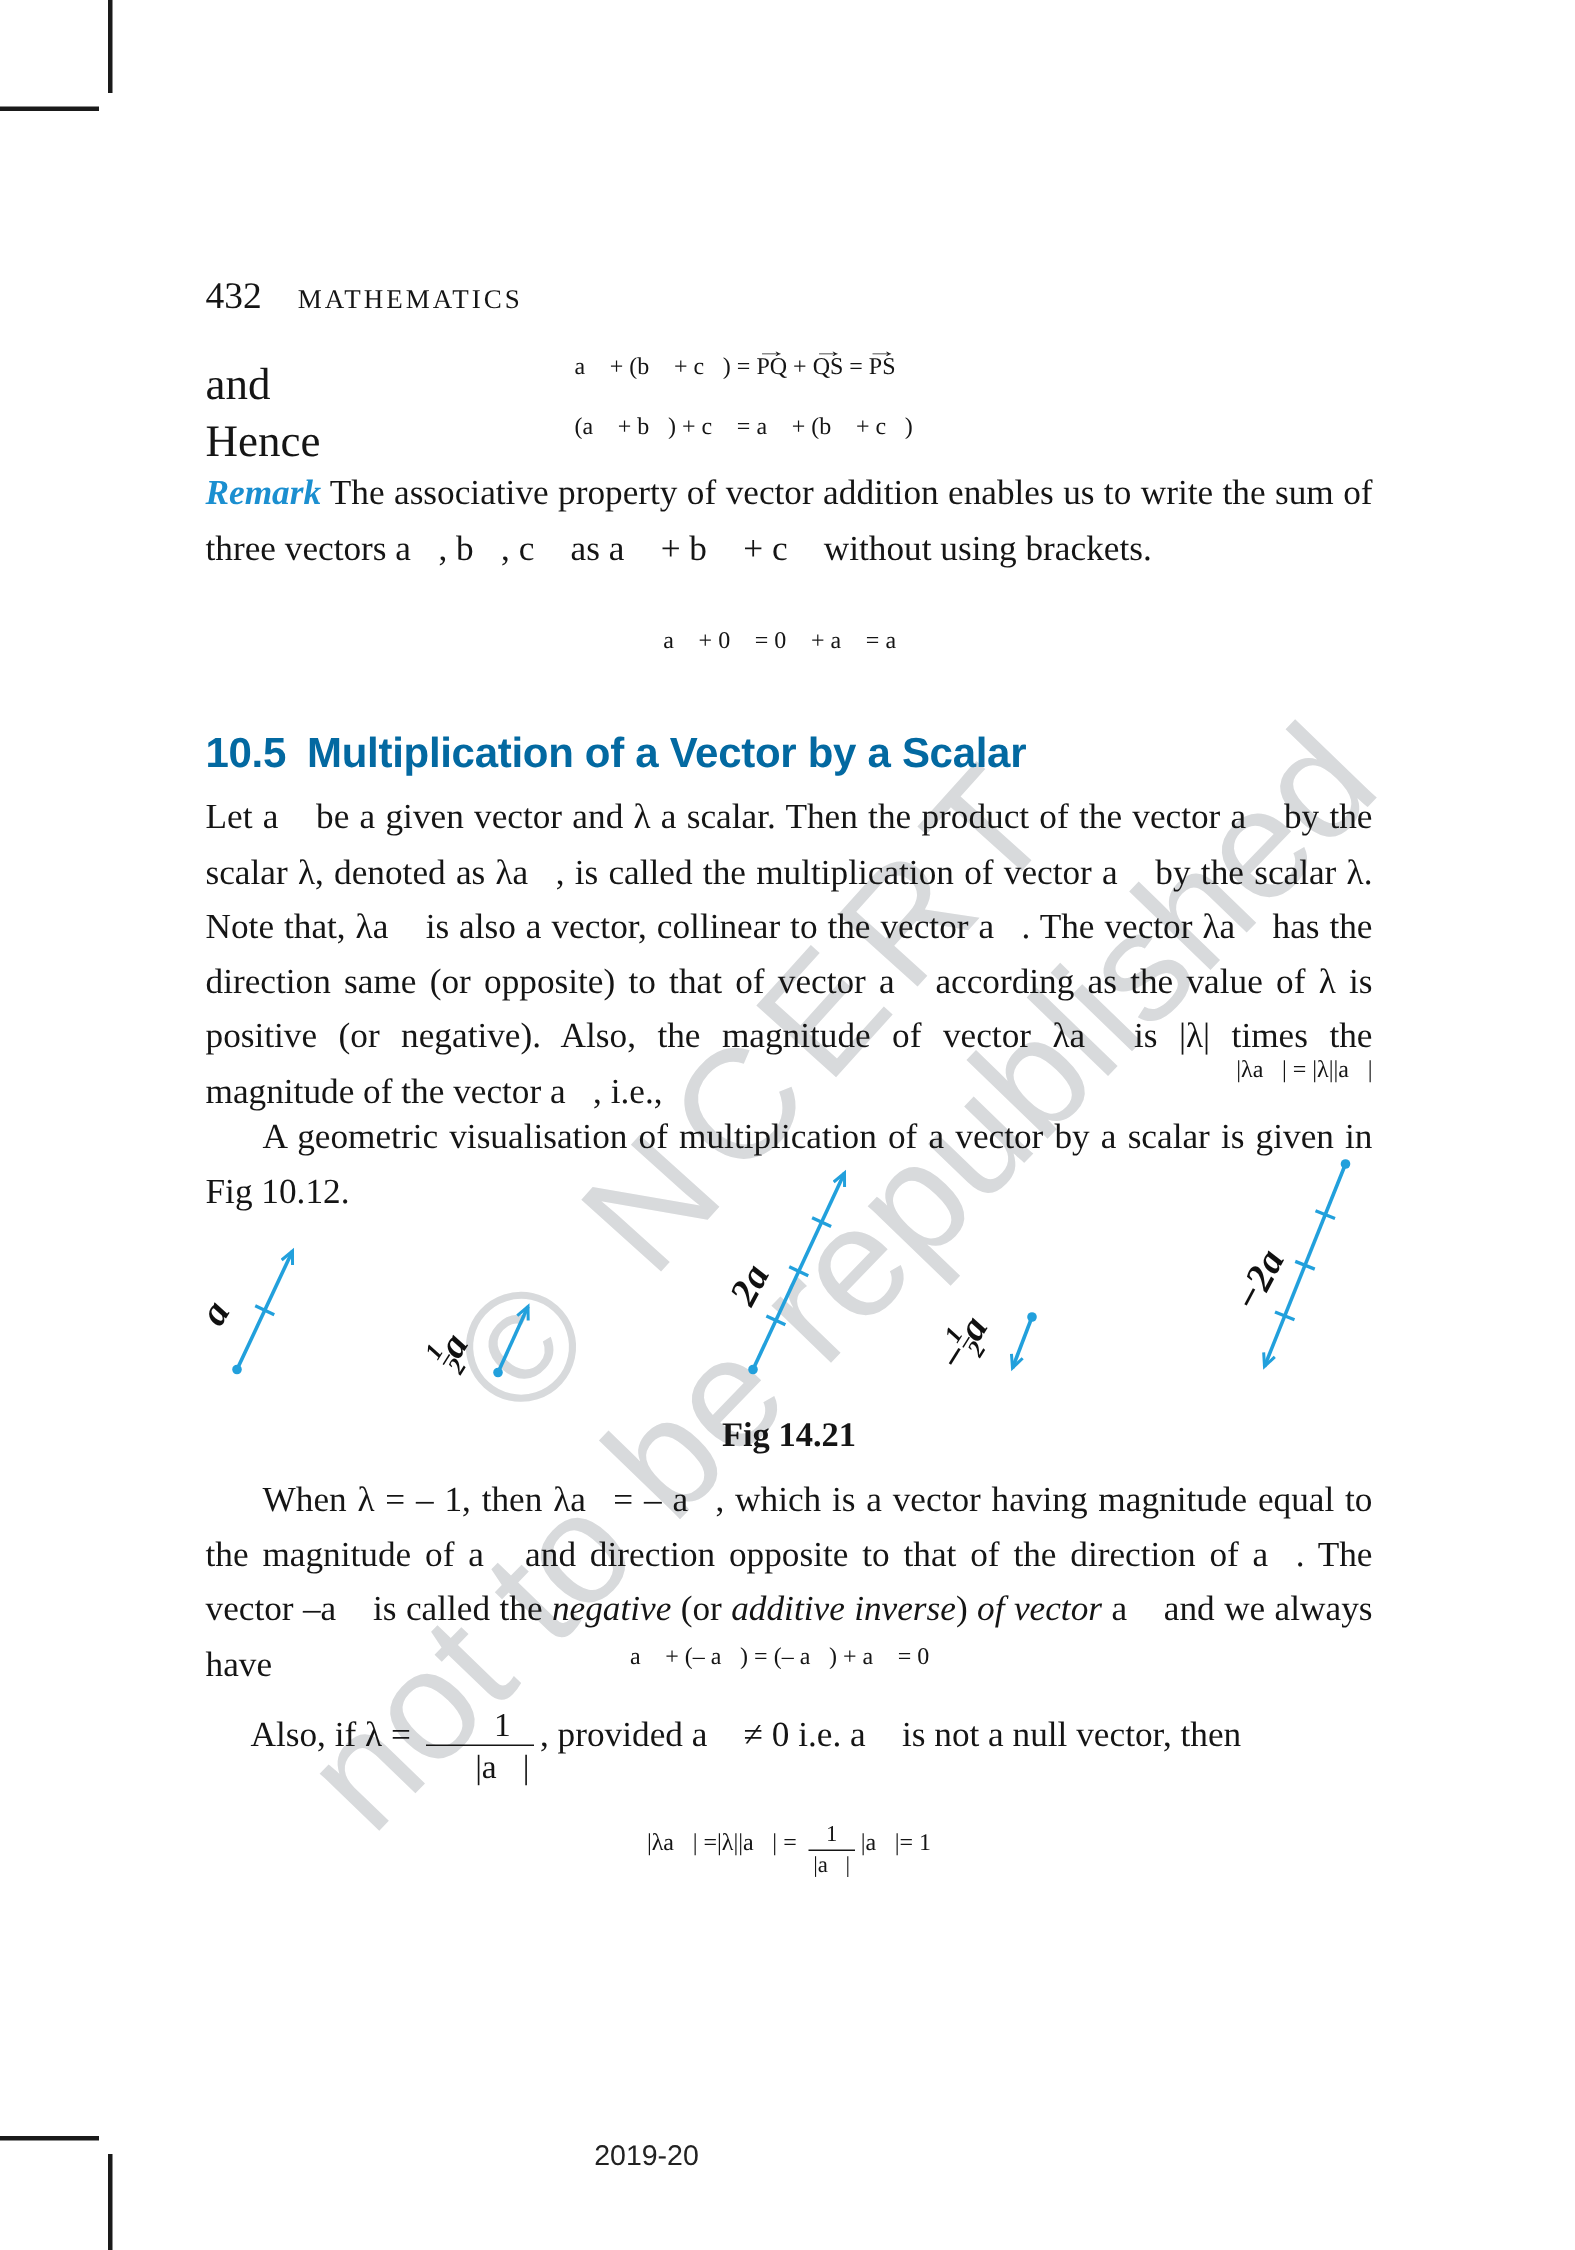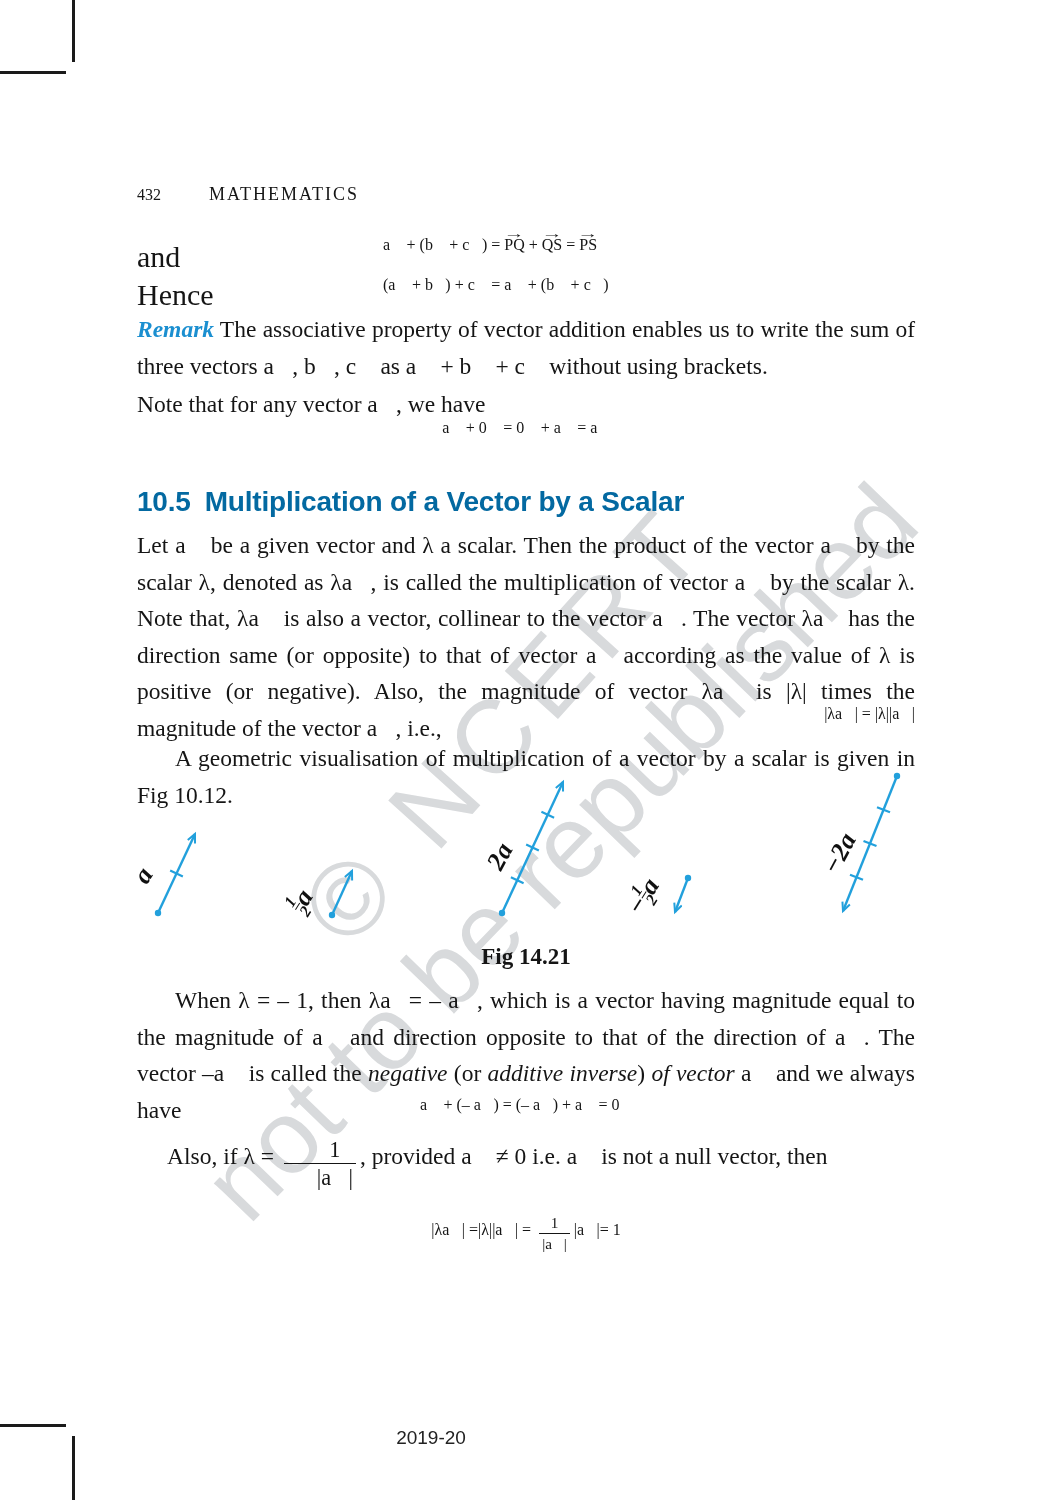--- a/index.html
+++ b/index.html
@@ -20,22 +20,22 @@
   .just{text-align:justify;}
   .ind{text-indent:38px;}
   .eq{font-size:16px;text-align:center;}
   .lbl{font-size:30px;}
   .blue{color:#0369a1;}
   .remark-label{font-weight:bold;font-style:italic;color:#1b8fd0;}
   .it{font-style:italic;}
   .heading{font-family:"Liberation Sans","DejaVu Sans",sans-serif;font-weight:bold;
            font-size:28px;letter-spacing:-0.2px;}
   .heading .sec-num{margin-right:14px;}
-  .hdr-num{font-size:16px;}
-  .hdr-title{font-size:18px;letter-spacing:2px;margin-left:48px;}
+  .hdr-num{font-size:25px;}
+  .hdr-title{font-size:18px;letter-spacing:2px;margin-left:24px;}
   
   .oarr{position:relative;display:inline-block;line-height:1;}
   .oarr::after{content:"\2192";position:absolute;left:0;top:-0.72em;width:100%;
                font-size:0.78em;text-align:center;transform:scaleX(1.7);transform-origin:center;}
   
   .frac{display:inline-block;vertical-align:-0.95em;text-align:center;line-height:1.05;
         font-size:0.95em;margin:0 4px;}
   .frac .num{display:block;padding:0 3px 2px;}
   .frac .den{display:block;border-top:1.6px solid #151515;padding:2px 3px 0;}
   
@@ -72,21 +72,20 @@
     <div class="abs eq" style="left:383px;top:236px;">
       <span>a⃗ + (b⃗ + c⃗) = </span><span class="oarr">PQ</span><span> + </span><span class="oarr">QS</span><span> = </span><span class="oarr">PS</span>
     </div>
     <div class="abs lbl" style="left:137px;top:278px;">Hence</div>
     <div class="abs eq" style="left:383px;top:276px;">(a⃗ + b⃗) + c⃗ = a⃗ + (b⃗ + c⃗)</div>
 
     <div class="abs col body just" style="top:311px;">
       <span class="remark-label">Remark</span><span> The associative property of vector addition enables us to write the sum of three vectors a⃗, b⃗, c⃗ as a⃗ + b⃗ + c⃗ without using brackets.</span>
     </div>
 
-    <div class="abs col body" style="top:386px;">Note that for any vector a⃗, we have</div>
 
     <div class="abs col eq" style="top:419px;">a⃗ + 0⃗ = 0⃗ + a⃗ = a⃗</div>
 
 
     <div class="abs col heading blue" style="top:486px;">
       <span class="sec-num">10.5</span><span>Multiplication of a Vector by a Scalar</span>
     </div>
 
     <div class="abs col body just" style="top:527px;">Let a⃗ be a given vector and λ a scalar. Then the product of the vector a⃗ by the scalar λ, denoted as λa⃗, is called the multiplication of vector a⃗ by the scalar λ. Note that, λa⃗ is also a vector, collinear to the vector a⃗. The vector λa⃗ has the direction same (or opposite) to that of vector a⃗ according as the value of λ is positive (or negative). Also, the magnitude of vector λa⃗ is |λ| times the magnitude of the vector a⃗, i.e.,</div>
 

